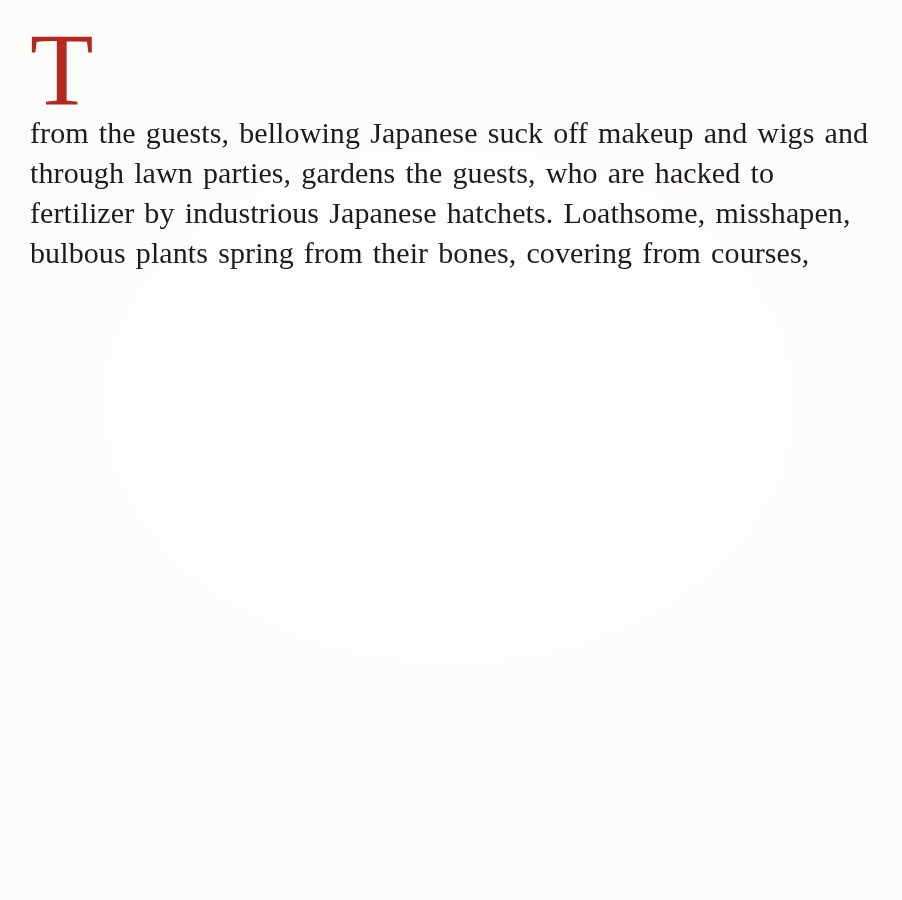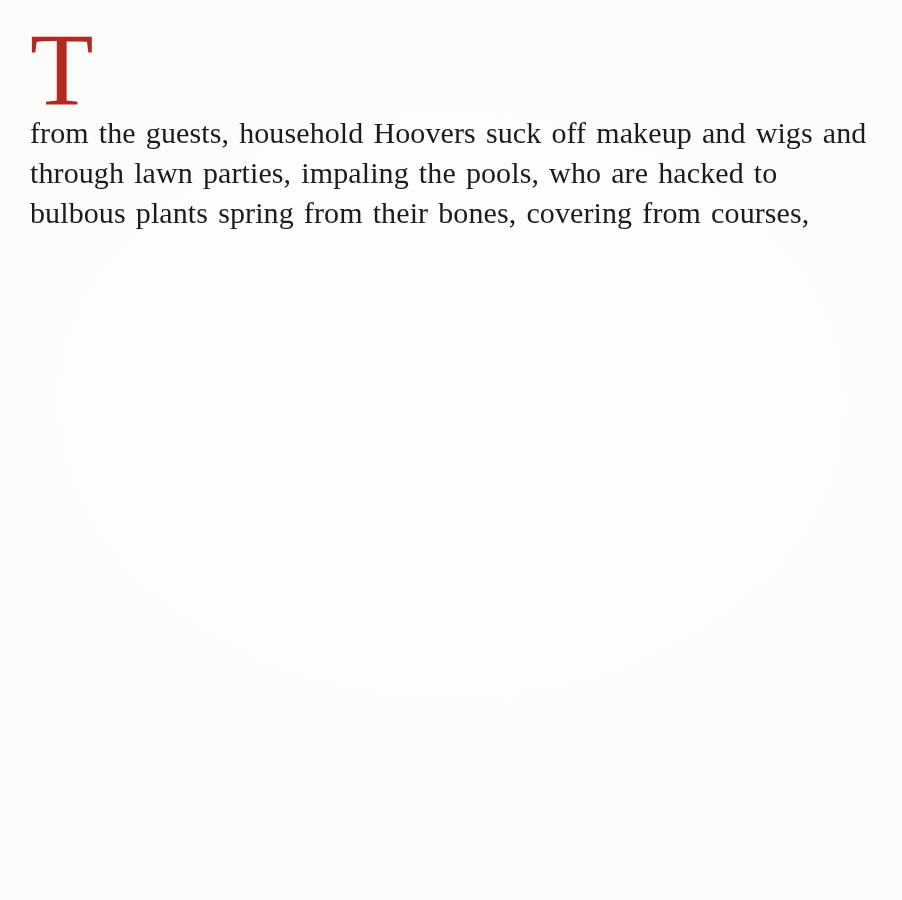--- a/index.html
+++ b/index.html
@@ -55,17 +55,18 @@
   }
 </style>
 </head>
 <body>
 
 <div class="page">
   <div class="text-block">
     <div class="line first">
       <span class="dropcap">T</span>
     </div>
-    <div class="line">from the guests, household Hoovers suck off makeup and wigs and</div>
-    <div class="line">through lawn parties, impaling the pools, who are hacked to</div>
+    <div class="line">from the guests, bellowing Japanese suck off makeup and wigs and</div>
+    <div class="line">through lawn parties, gardens the guests, who are hacked to</div>
+    <div class="line">fertilizer by industrious Japanese hatchets. Loathsome, misshapen,</div>
     <div class="line">bulbous plants spring from their bones, covering from courses,</div>
   </div>
 </div>
 
 </body></html>

